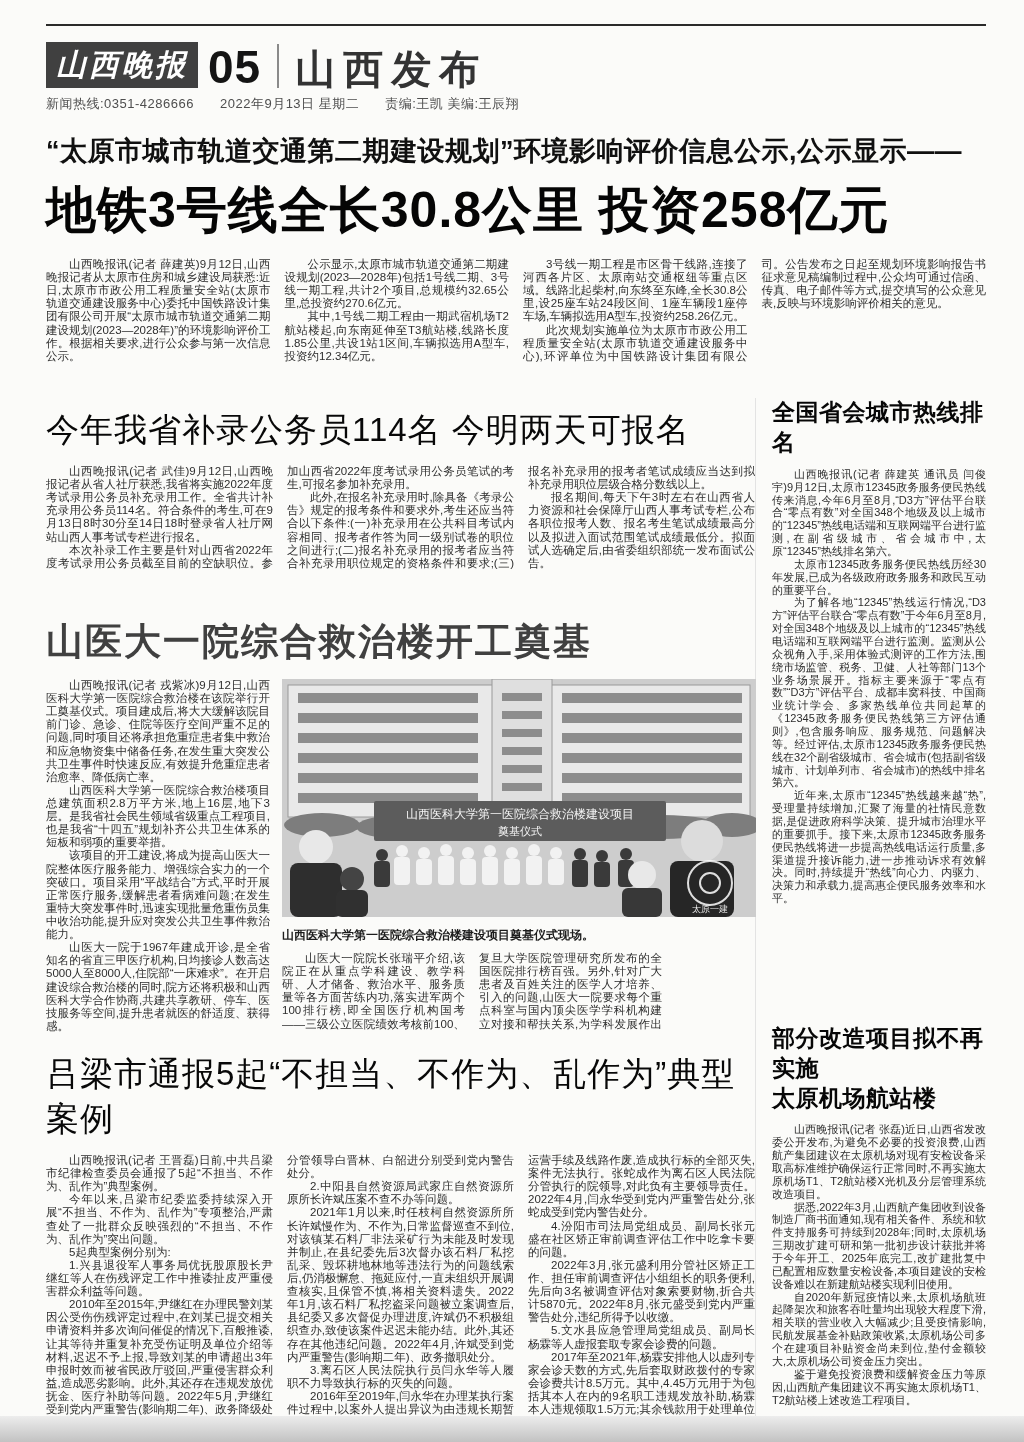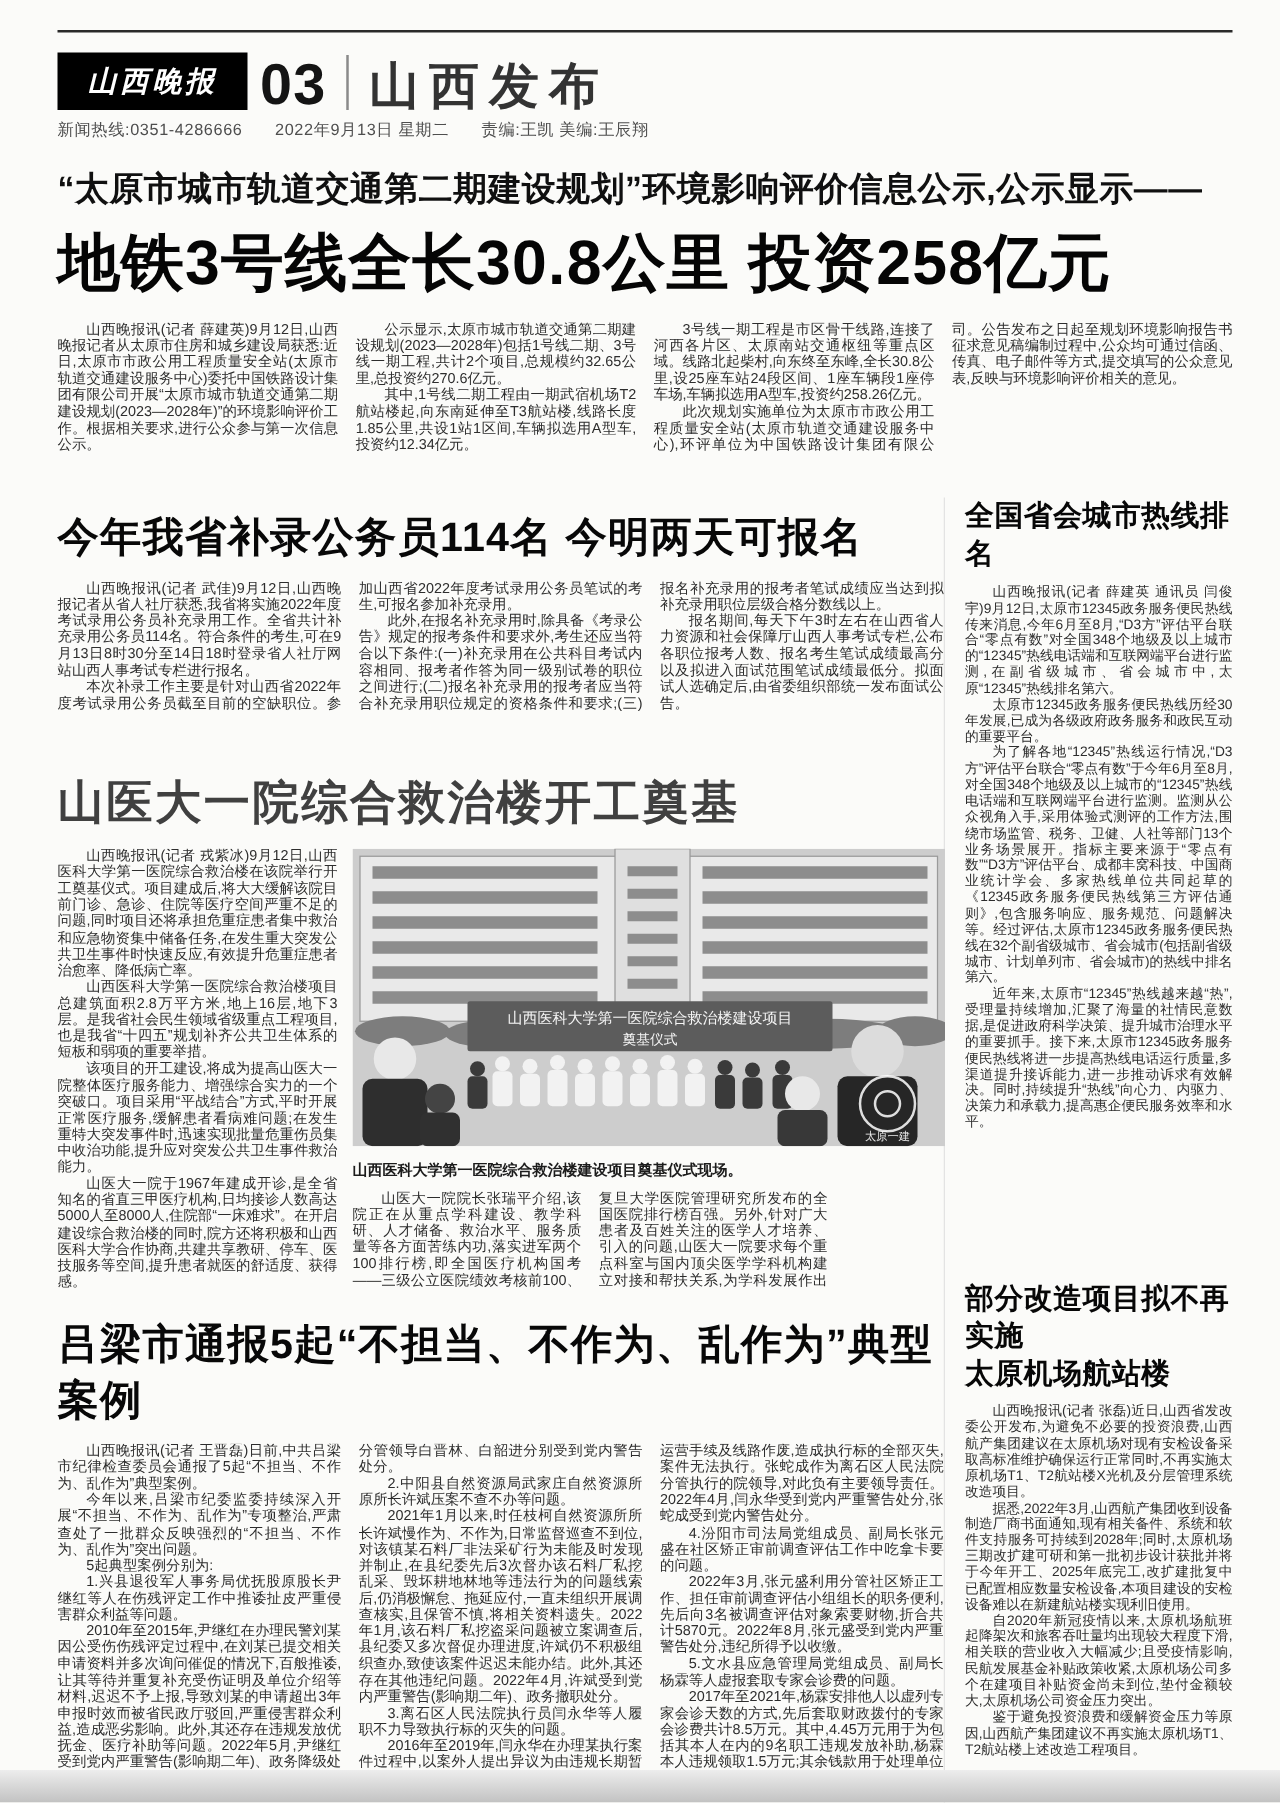--- a/index.html
+++ b/index.html
@@ -1,38 +1,38 @@
 <!DOCTYPE html>
 <html><head>
 <meta charset="utf-8">
 <style>
   html,body{margin:0;padding:0;overflow:hidden;}
   body{width:1024px;height:1442px;background:#fbfbf9;font-family:"Liberation Sans",sans-serif;color:#242424;position:relative;}
   .content{position:absolute;left:46px;top:24px;width:940px;}
   .top-rule{border-top:2px solid #2a2a2a;margin-bottom:16px;}
   
   .masthead{display:flex;align-items:flex-end;gap:10px;}
-  .logo{background:#000000;color:#fff;width:152px;height:46px;display:flex;align-items:center;justify-content:center;
-        font-family:"Liberation Serif",serif;font-style:italic;font-weight:bold;font-size:23px;letter-spacing:3px;transform-origin:left bottom;}
+  .logo{background:#404040;color:#fff;width:152px;height:46px;display:flex;align-items:center;justify-content:center;
+        font-family:"Liberation Serif",serif;font-style:italic;font-weight:bold;font-size:30px;letter-spacing:3px;transform-origin:left bottom;}
   .pagenum{font-size:46px;line-height:0.9;font-weight:600;color:#141414;letter-spacing:1px;}
   .mast-sep{width:2px;height:44px;background:#8a8a8a;margin:0 6px;}
   .section-title{font-size:40px;line-height:0.95;font-weight:900;color:#333;letter-spacing:8px;}
   .info-line{font-size:13px;color:#4e4e4e;margin-top:7px;letter-spacing:.5px;}
   .info-line span{margin-right:26px;}
   
   .kicker{font-size:27px;font-weight:700;color:#101010;margin-top:20px;letter-spacing:.5px;}
   .headline-xl{font-size:50px;font-weight:900;color:#050505;letter-spacing:1px;margin:8px 0 14px;}
   .body-cols{font-size:11.5px;line-height:1.14;text-align:justify;color:#2d2d2d;overflow:hidden;}
   .cols4{column-count:4;column-gap:14px;height:130px;}
   .cols3{column-count:3;column-gap:14px;}
   .para{margin:0;text-indent:2em;}
   
   .main-grid{display:grid;grid-template-columns:710px 214px;column-gap:16px;margin-top:10px;}
   .left-main{border-right:1px solid #e3e3e3;padding-right:0;}
-  .headline-l{font-size:33px;font-weight:700;color:#080808;letter-spacing:1px;margin:10px 0 12px;}
+  .headline-l{font-size:33px;font-weight:400;color:#080808;letter-spacing:1px;margin:10px 0 12px;}
   .headline-m{font-size:37px;font-weight:900;color:#404040;letter-spacing:2px;margin:16px 0 12px;}
   .art2-body{height:136px;}
   .art3-top{display:grid;grid-template-columns:224px 474px;column-gap:12px;}
   .art3-col{height:358px;overflow:hidden;}
   .photo-wrap{width:380px;}
   .photo-caption{font-size:12px;font-weight:700;color:#1c1c1c;margin:6px 0 8px;}
   .art3-bottom{column-count:2;column-gap:14px;height:90px;}
   .art4-body{height:352px;margin-bottom:6px;}
   
   .sidebar{padding-left:0;}
@@ -46,21 +46,21 @@
 </style>
 </head>
 <body>
 
 <div class="content">
 
   <div class="top-rule"></div>
 
   <div class="masthead">
     <div class="logo">山西晚报</div>
-    <div class="pagenum">03</div>
+    <div class="pagenum">05</div>
     <div class="mast-sep"></div>
     <div class="section-title">山西发布</div>
   </div>
   <div class="info-line">
     <span>新闻热线:0351-4286666</span><span>2022年9月13日 星期二</span><span>责编:王凯 美编:王辰翔</span>
   </div>
 
   <div>
     <div class="kicker">“太原市城市轨道交通第二期建设规划”环境影响评价信息公示,公示显示——</div>
     <div class="headline-xl">地铁3号线全长30.8公里 投资258亿元</div>

